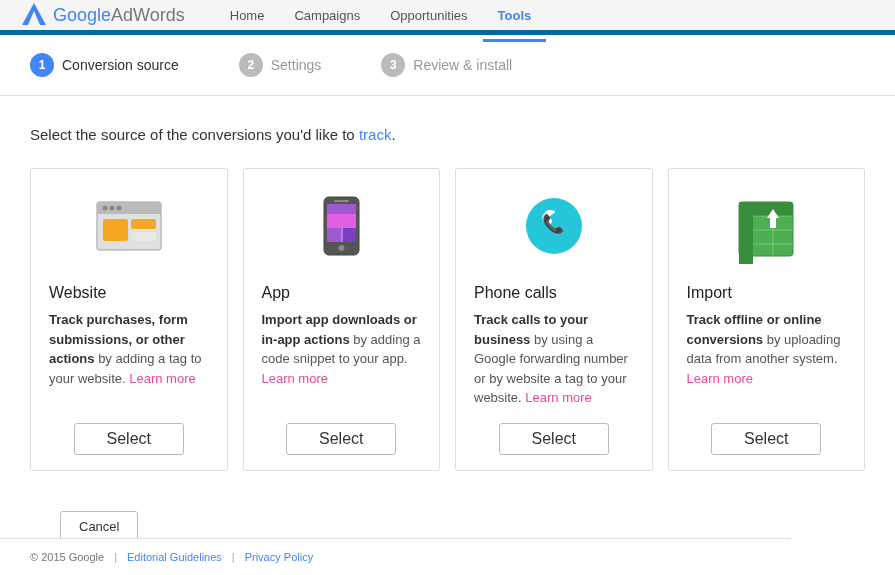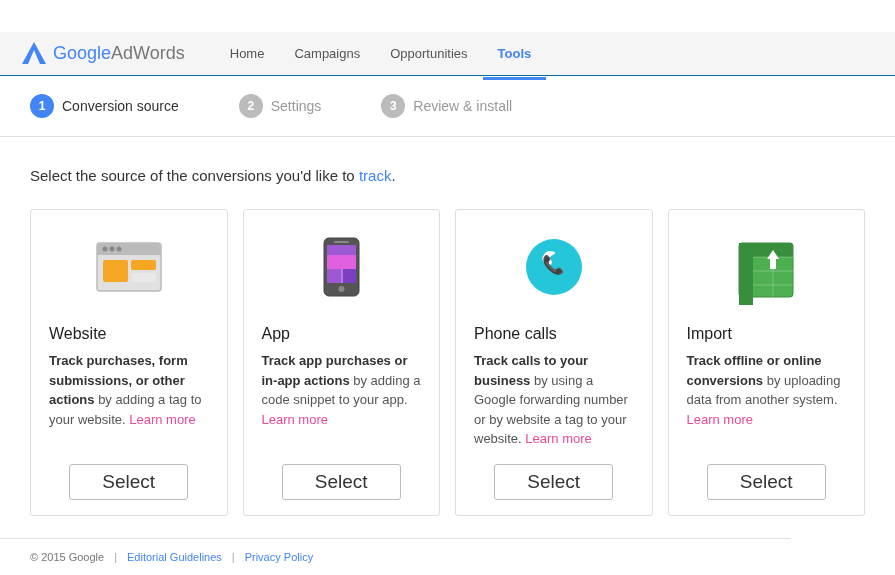--- a/index.html
+++ b/index.html
@@ -4,23 +4,22 @@
   <style>
     * { box-sizing: border-box; margin: 0; padding: 0; }
     body { font-family: Arial, sans-serif; font-size: 13px; color: #222; background: #fff; width: 895px; min-height: 575px; }
 
     
     .header {
       display: flex;
       align-items: center;
       padding: 10px 20px;
       background: #f5f5f5;
-      border-bottom: 1px solid #0369a1;
-      height: 44px;
-      margin-top: 32px;
+      border-bottom: 5px solid #0369a1;
+      height: 35px;
     }
     .logo-area {
       display: flex;
       align-items: center;
       margin-right: 30px;
     }
     nav { display: flex; align-items: center; gap: 0; }
     .nav-item {
       padding: 4px 15px;
       height: 50px;
@@ -109,21 +108,21 @@
     .card-select-area {
       margin-top: 15px;
       text-align: center;
     }
     .select-btn {
       padding: 6px 32px;
       border: 1px solid #bbb;
       background: #fff;
       border-radius: 3px;
       color: #333;
-      font-size: 19px;
+      font-size: 16px;
       cursor: pointer;
     }
 
     
     .actions-bar { padding: 10px 30px; }
     .cancel-btn {
       padding: 7px 18px;
       border: 1px solid #bbb;
       background: #fff;
       border-radius: 3px;
@@ -235,21 +234,21 @@
           <rect x="13" y="10" width="29" height="10" fill="#9c59d1"></rect>
           <rect x="13" y="20" width="29" height="14" fill="#e060e0"></rect>
           <rect x="13" y="34" width="14" height="14" fill="#9c59d1"></rect>
           <rect x="29" y="34" width="13" height="14" fill="#7b3fc4"></rect>
           <circle cx="27.5" cy="54" r="3" fill="#888"></circle>
           <rect x="20" y="6" width="15" height="2" rx="1" fill="#888"></rect>
         </svg>
       </div>
       <div class="card-title">App</div>
       <div class="card-desc">
-        <strong>Track app purchases or in-app actions</strong><span> by adding a code snippet to your app.</span> <a href="#">Learn more</a>
+        <strong>Import app downloads or in-app actions</strong><span> by adding a code snippet to your app.</span> <a href="#">Learn more</a>
       </div>
       <div class="card-select-area">
         <button class="select-btn">Select</button>
       </div>
     </div>
 
     <div class="card">
       <div class="card-icon">
 
         <svg width="70" height="70" viewBox="0 0 70 70">

